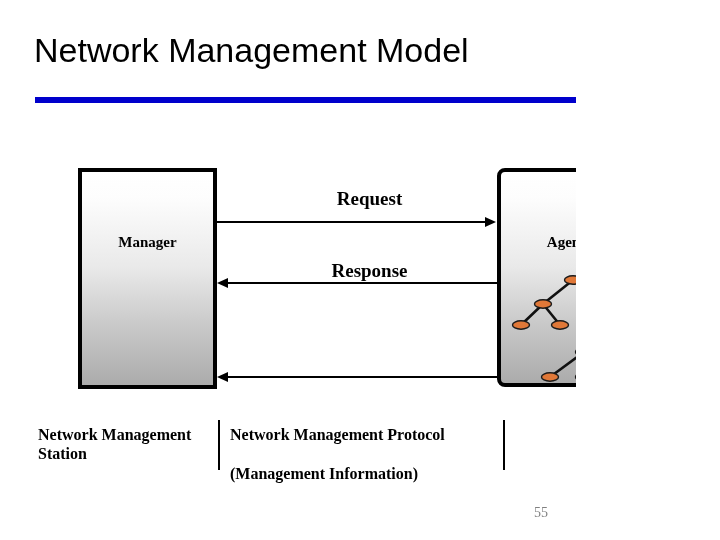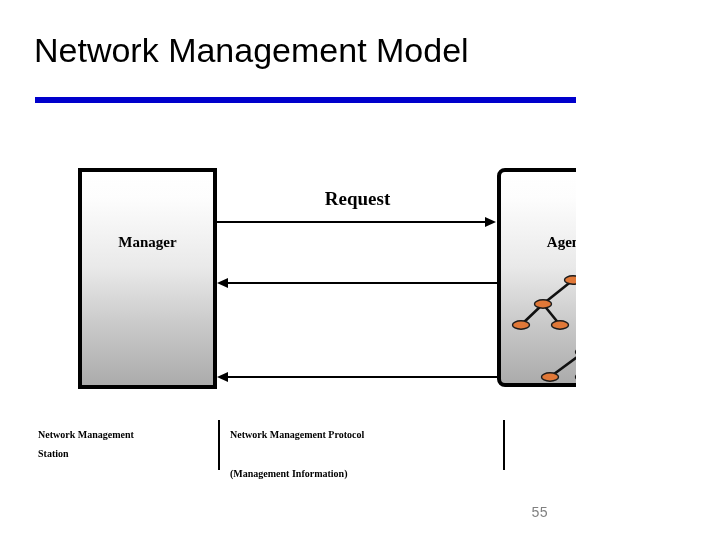--- a/index.html
+++ b/index.html
@@ -82,20 +82,21 @@
 
   
   .flow-label {
     position: absolute;
     font-family: "Liberation Serif", serif;
     font-size: 19px;
     font-weight: bold;
     color: #000000;
     white-space: nowrap;
     text-align: center;
+    padding-left: 12px;
   }
   .arrow-line {
     position: absolute;
     height: 2px;
     background: #000000;
   }
   .arrow-head {
     position: absolute;
     width: 0;
     height: 0;
@@ -103,36 +104,36 @@
     border-bottom: 5px solid transparent;
   }
   .arrow-head.right { border-left: 11px solid #000000; }
   .arrow-head.left  { border-right: 11px solid #000000; }
 
   
   .caption {
     position: absolute;
     font-family: "Liberation Serif", serif;
     font-weight: bold;
-    font-size: 10px;
+    font-size: 16px;
     color: #000000;
     line-height: 19px;
   }
   .caption-divider {
     position: absolute;
     width: 2px;
     background: #000000;
   }
 
   
   #page-number {
     position: absolute;
     right: 28px;
     bottom: 19px;
-    font-family: Liberation Mono, monospace;
+    font-family: Liberation Serif, serif;
     font-size: 14px;
     color: #808080;
   }
 </style>
 </head>
 <body>
 
 <div id="slide">
 
   <div id="slide-title">Network Management Model</div>
@@ -171,20 +172,21 @@
           <ellipse cx="83" cy="105" rx="8.5" ry="4.2" fill="#E07838" stroke="#1a1a1a" stroke-width="1.4"></ellipse>
           <ellipse cx="114" cy="105" rx="8.5" ry="4.2" fill="#E07838" stroke="#1a1a1a" stroke-width="1.4"></ellipse>
         </g>
     </svg>
   </div>
 
   <div class="flow-label" style="left:217px; top:188px; width:281px;">Request</div>
   <div class="arrow-line" style="left:217px; top:221px; width:268px;"></div>
   <div class="arrow-head right" style="left:485px; top:217px;"></div>
 
+  <div class="flow-label" style="left:217px; top:260px; width:281px;">Response</div>
   <div class="arrow-line" style="left:228px; top:282px; width:269px;"></div>
   <div class="arrow-head left" style="left:217px; top:278px;"></div>
 
   <div class="arrow-line" style="left:228px; top:376px; width:269px;"></div>
   <div class="arrow-head left" style="left:217px; top:372px;"></div>
 
   <div class="caption" style="left:38px; top:425px; width:175px;">
     <div>Network Management</div>
     <div>Station</div>
   </div>

